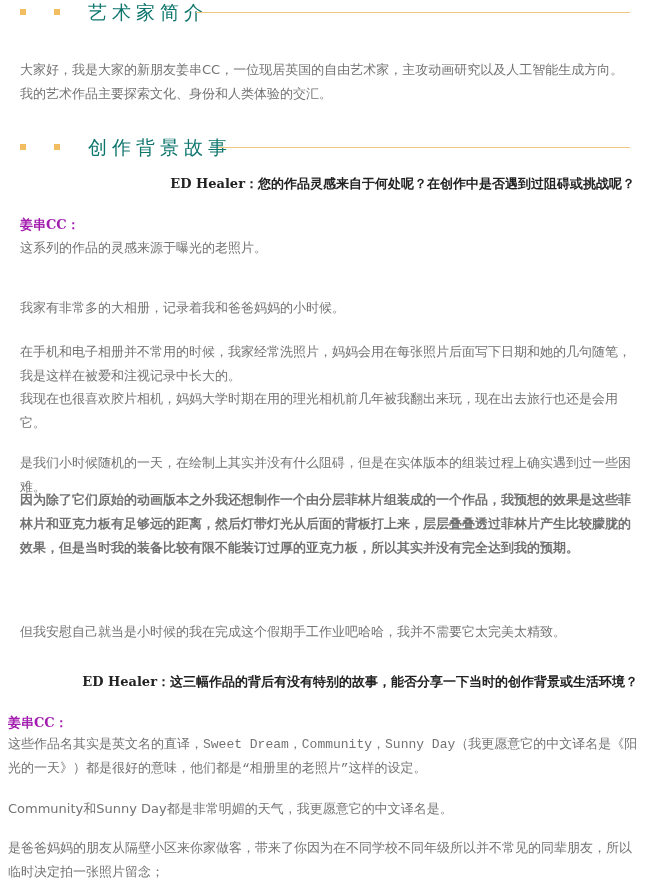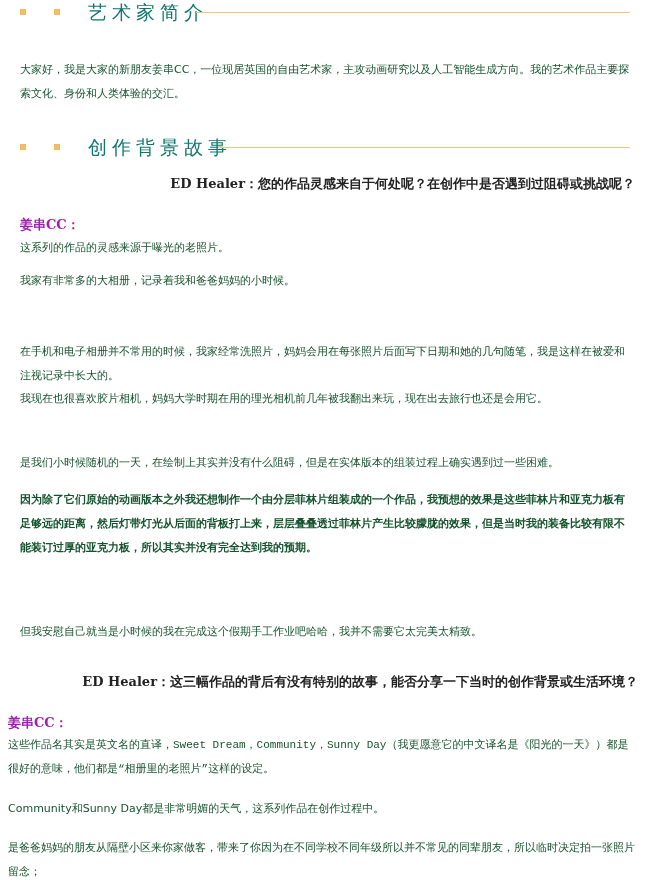--- a/index.html
+++ b/index.html
@@ -42,23 +42,23 @@
     }
     .sec-line {
       position: absolute;
       right: 20px;
       top: 12px;
       height: 1px;
       background: #f0c57d;
     }
     .para {
       position: absolute;
-      font-size: 11px;
+      font-size: 13px;
       line-height: 24px;
-      color: #14532d;
+      color: #737373;
       margin: 0;
     }
     .para.wide { left: 20px; width: 615px; }
     .para.wide2 { left: 8px; width: 630px; }
     .q {
       font-family: "DejaVu Serif", "Liberation Serif", serif;
       font-weight: bold;
       color: #222222;
       font-size: 13px;
       text-align: right;
@@ -85,24 +85,24 @@
 <div class="section-header" style="top:135px;">
   <span class="sq a"></span>
   <span class="sq b"></span>
   <span class="sec-title">创作背景故事</span>
   <span class="sec-line" style="left:218px;"></span>
 </div>
 
 <p class="para wide q" style="top:172px;">ED Healer：您的作品灵感来自于何处呢？在创作中是否遇到过阻碍或挑战呢？</p>
 <p class="para wide ans-label" style="top:213px;">姜串CC：</p>
 <p class="para wide" style="top:236px;">这系列的作品的灵感来源于曝光的老照片。</p>
-<p class="para wide" style="top:269px;">我家有非常多的大相册，记录着我和爸爸妈妈的小时候。</p>
+<p class="para wide" style="top:296px;">我家有非常多的大相册，记录着我和爸爸妈妈的小时候。</p>
 <p class="para wide" style="top:320px;margin-top:20px;">在手机和电子相册并不常用的时候，我家经常洗照片，妈妈会用在每张照片后面写下日期和她的几句随笔，我是这样在被爱和注视记录中长大的。</p>
 <p class="para wide" style="top:387px;">我现在也很喜欢胶片相机，妈妈大学时期在用的理光相机前几年被我翻出来玩，现在出去旅行也还是会用它。</p>
 <p class="para wide" style="top:451px;">是我们小时候随机的一天，在绘制上其实并没有什么阻碍，但是在实体版本的组装过程上确实遇到过一些困难。</p>
 <p class="para wide" style="top:488px;font-weight:bold;">因为除了它们原始的动画版本之外我还想制作一个由分层菲林片组装成的一个作品，我预想的效果是这些菲林片和亚克力板有足够远的距离，然后灯带灯光从后面的背板打上来，层层叠叠透过菲林片产生比较朦胧的效果，但是当时我的装备比较有限不能装订过厚的亚克力板，所以其实并没有完全达到我的预期。</p>
 <p class="para wide" style="top:620px;">但我安慰自己就当是小时候的我在完成这个假期手工作业吧哈哈，我并不需要它太完美太精致。</p>
 
 <p class="para wide2 q" style="top:670px;">ED Healer：这三幅作品的背后有没有特别的故事，能否分享一下当时的创作背景或生活环境？</p>
 <p class="para wide2 ans-label" style="top:711px;">姜串CC：</p>
 <p class="para wide2" style="top:733px;font-family:Liberation Mono, monospace;">这些作品名其实是英文名的直译，Sweet Dream，Community，Sunny Day（我更愿意它的中文译名是《阳光的一天》）都是很好的意味，他们都是“相册里的老照片”这样的设定。</p>
-<p class="para wide2" style="top:797px;">Community和Sunny Day都是非常明媚的天气，这系列作品在创作过程中。</p>
+<p class="para wide2" style="top:797px;">Community和Sunny Day都是非常明媚的天气，我更愿意它的中文译名是。</p>
 <p class="para wide2" style="top:836px;">是爸爸妈妈的朋友从隔壁小区来你家做客，带来了你因为在不同学校不同年级所以并不常见的同辈朋友，所以临时决定拍一张照片留念；</p>
 
 </body></html>

